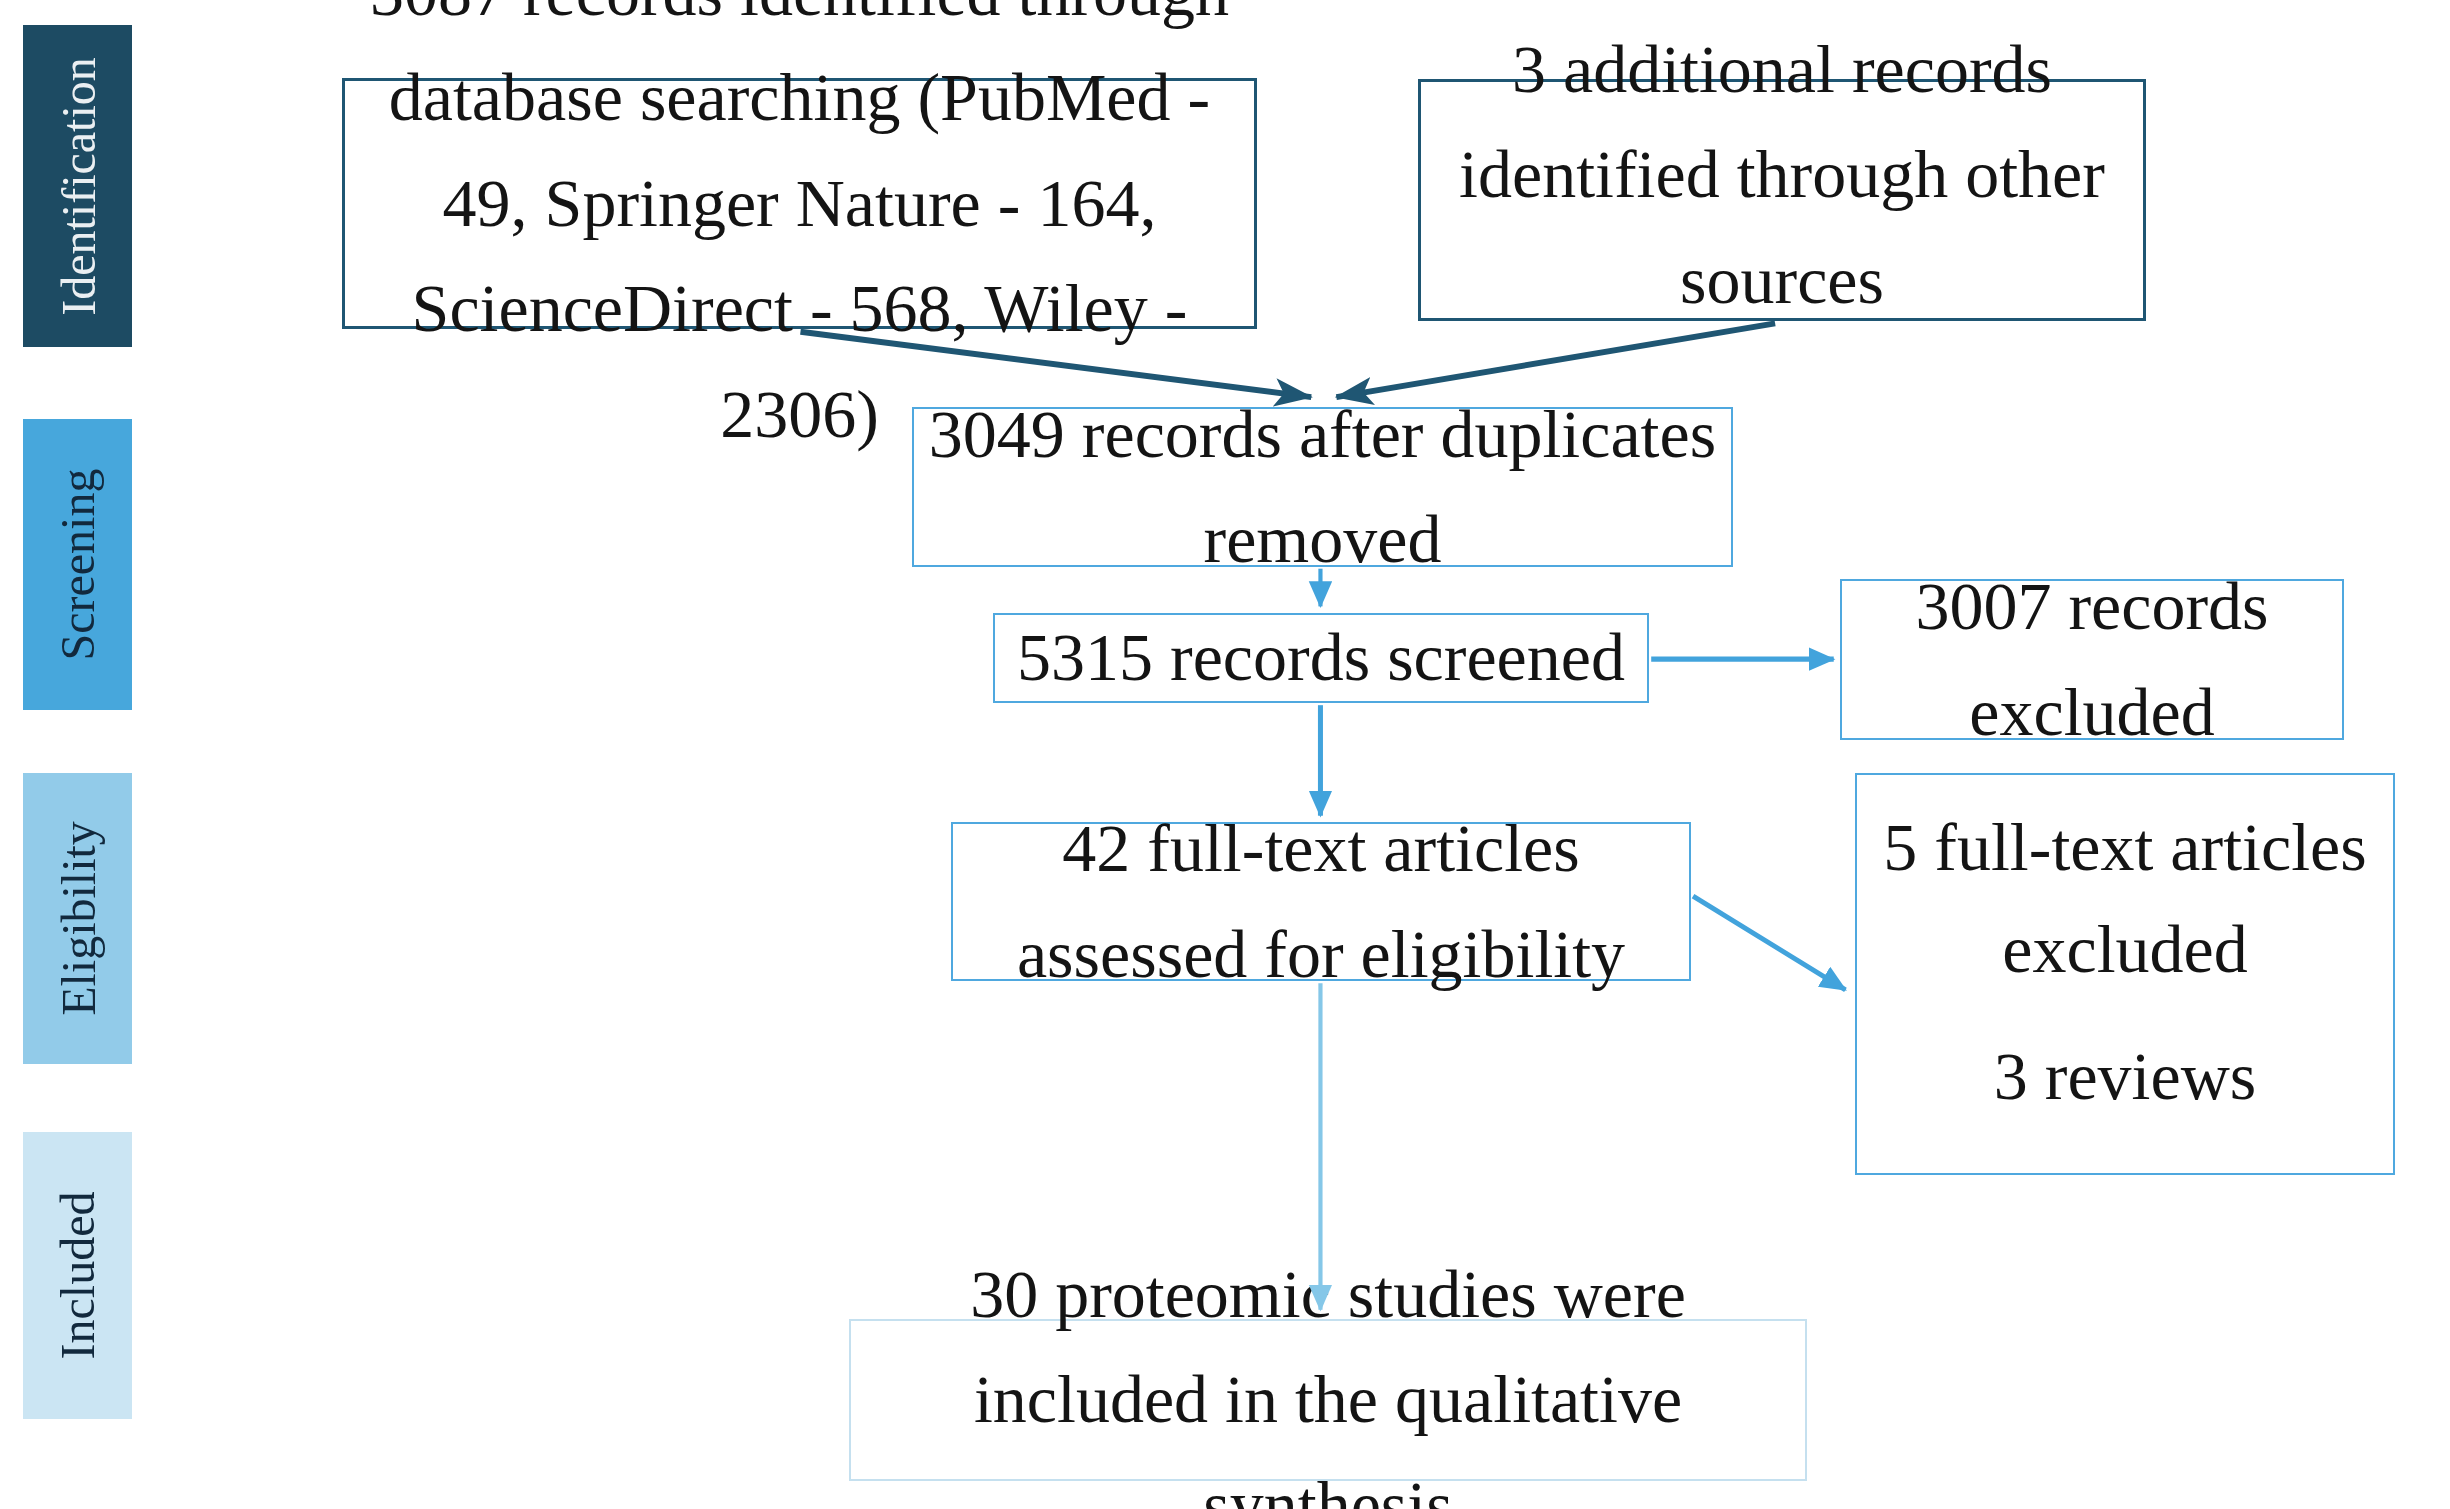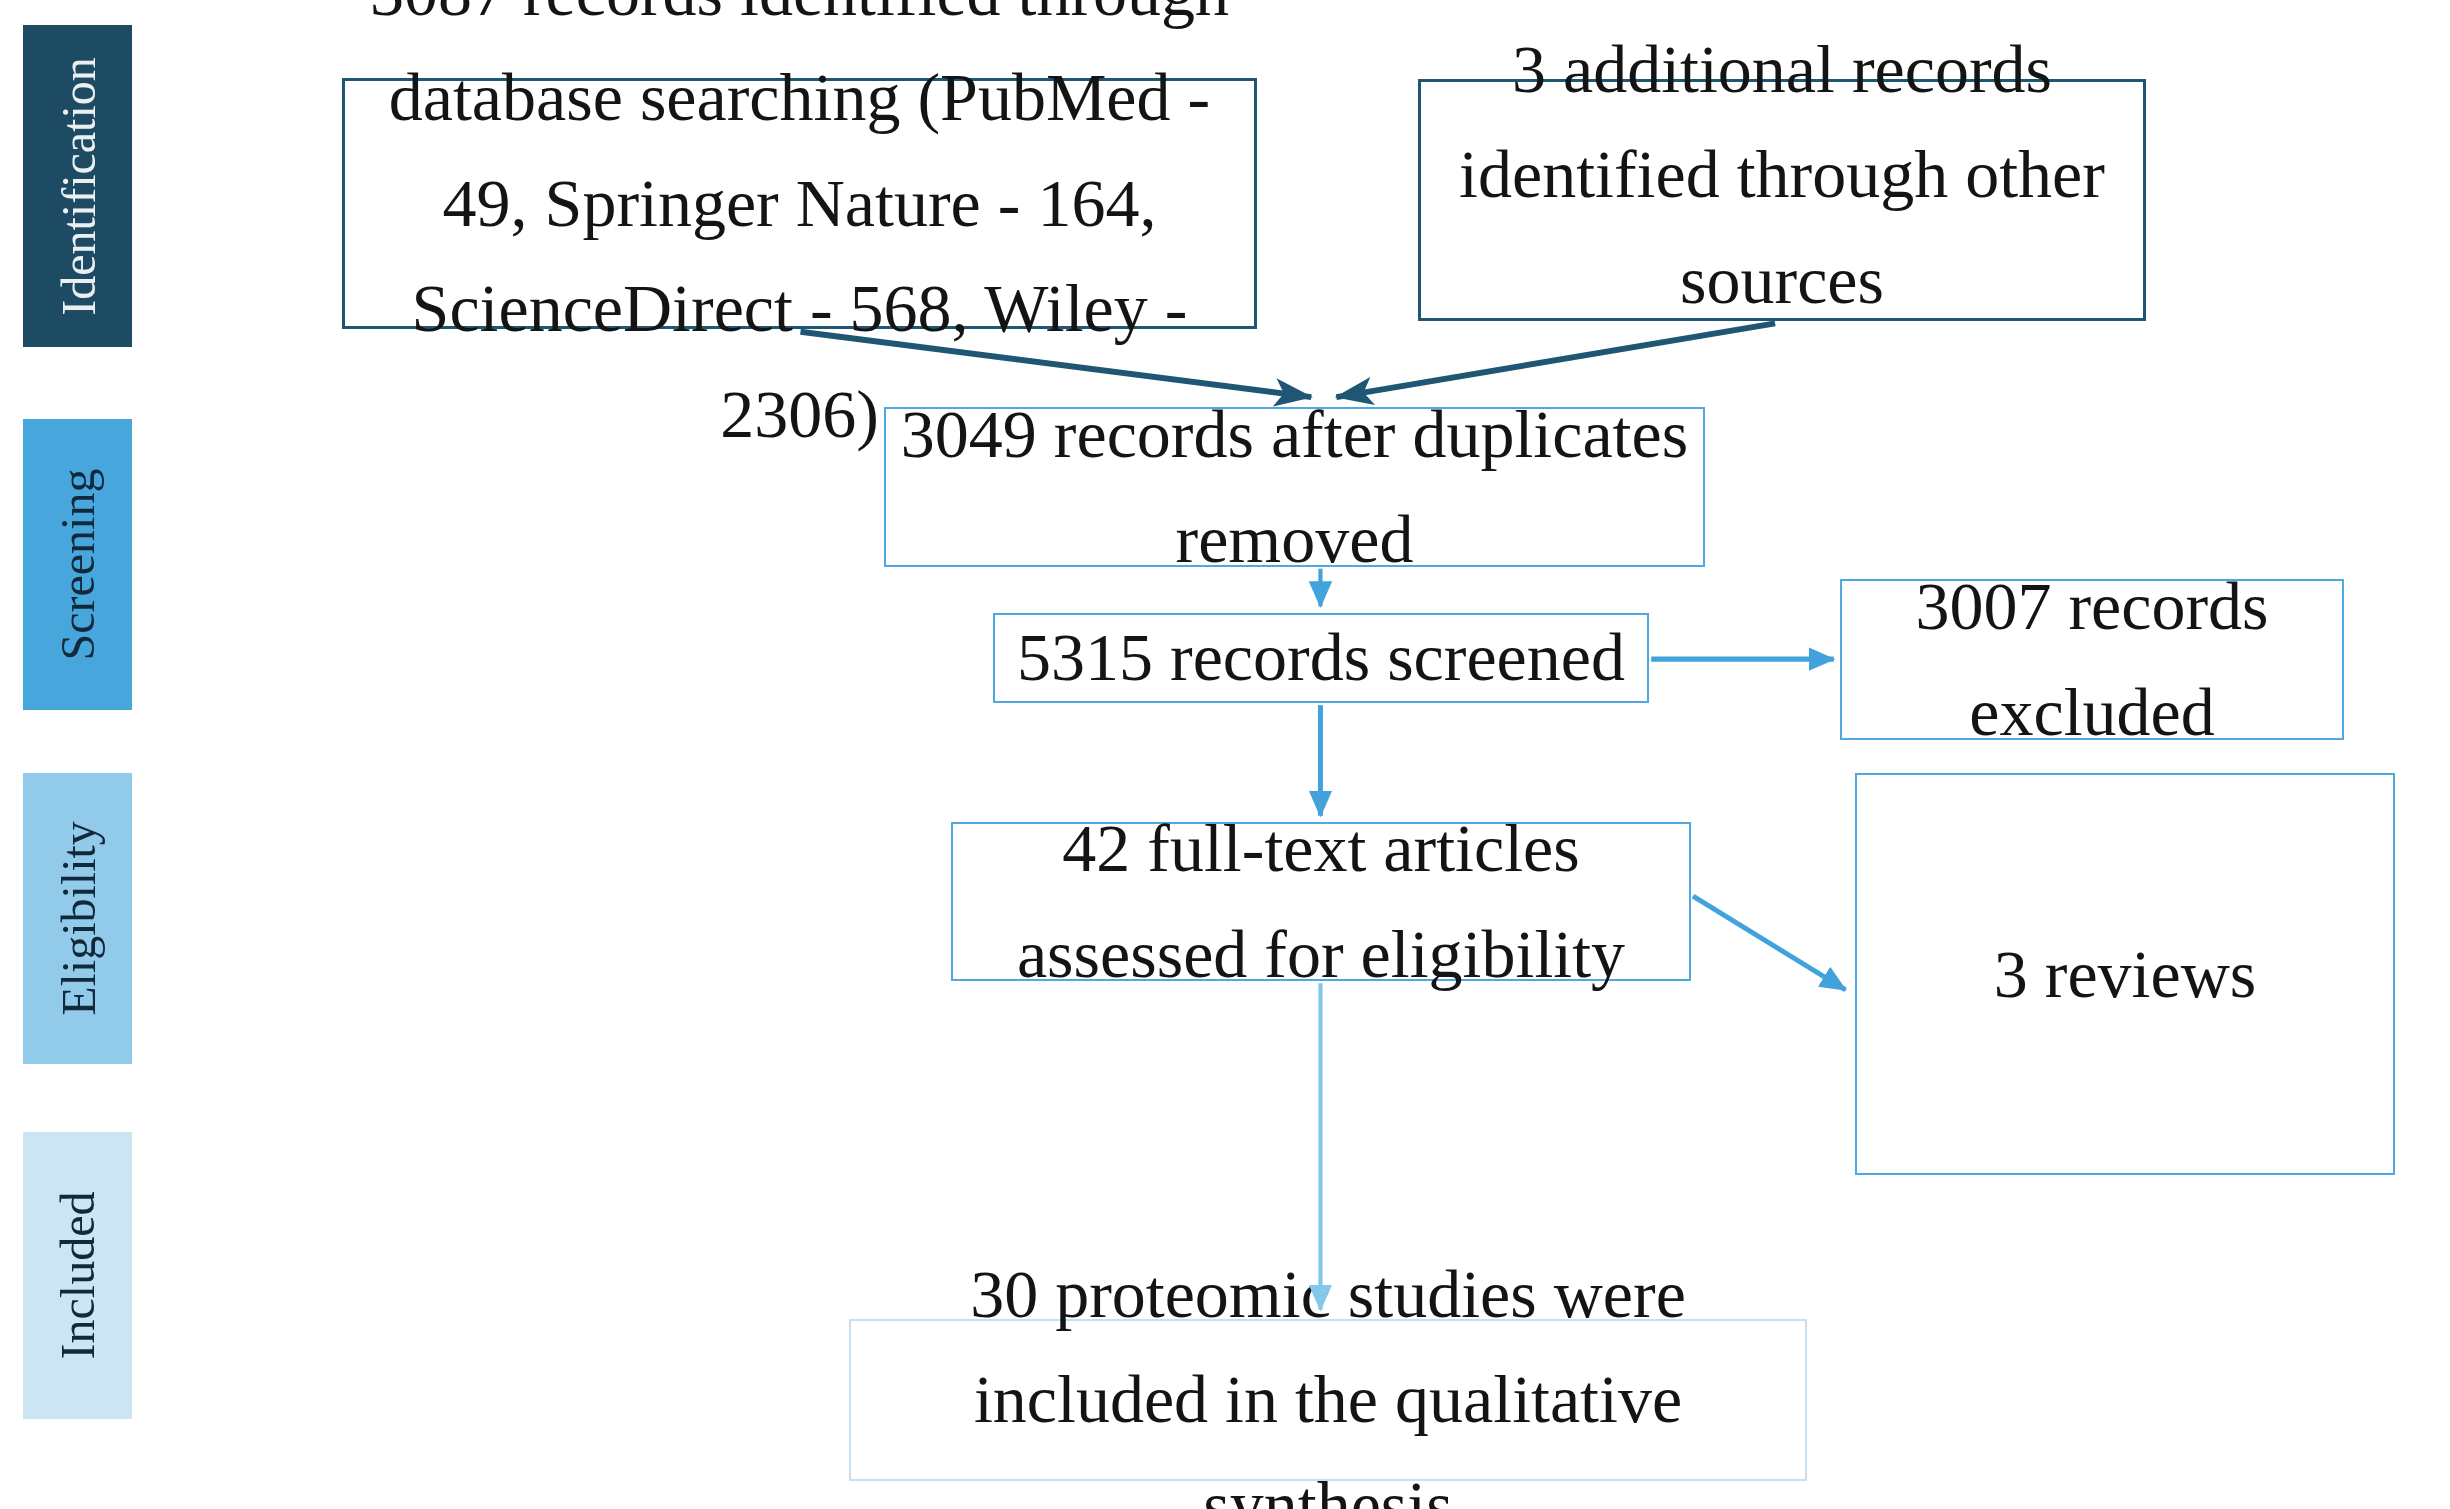--- a/index.html
+++ b/index.html
@@ -46,21 +46,21 @@
     justify-content: center;
     text-align: center;
     font-size: 68px;
     line-height: 1.55;
     color: #141414;
     padding: 0 8.4px;
   }
   .fbox p { margin: 0; }
   .b-db        { left: 342px;  top: 78px;   width: 915px; height: 251px; border: 3.3px solid #1F5673; }
   .b-other     { left: 1418px; top: 79px;   width: 728px;  height: 242px; border: 3.3px solid #1F5673; padding-bottom: 50px; }
-  .b-dedup     { left: 884px; top: 407px;  width: 821px;  height: 160px; border: 2.5px solid #4FA8DF; }
+  .b-dedup     { left: 912px; top: 407px;  width: 821px;  height: 160px; border: 2.5px solid #4FA8DF; }
   .b-screened  { left: 993px; top: 613px;  width: 656px;  height: 90px; border: 2.5px solid #4FA8DF; }
   .b-excluded  { left: 1840px; top: 579px;  width: 504px;  height: 161px; border: 2.5px solid #4FA8DF; padding: 0 33px; }
   .b-fulltext  { left: 951px; top: 822px;  width: 740px;  height: 159px; border: 2.5px solid #4FA8DF; padding: 0 6.7px; font-family: Liberation Serif, serif; }
   .b-ftexcl    { left: 1855px; top: 773px;  width: 540px;  height: 402px; border: 2.5px solid #4FA8DF; padding: 0 6.7px; line-height: 1.5; }
   .b-ftexcl p.mid { margin: 25px 0; text-align: center; }
   .b-qual      { left: 849px; top: 1319px; width: 958px; height: 162px; border: 2.5px solid #C5E0EF; }
 
   .arrows {
     position: absolute;
     left: 0; top: 0;
@@ -105,20 +105,21 @@
 
   <div class="fbox b-excluded">
     <p>3007 records excluded</p>
   </div>
 
   <div class="fbox b-fulltext">
     <p>42 full-text articles assessed for eligibility</p>
   </div>
 
   <div class="fbox b-ftexcl">
+    <p>5 full-text articles excluded</p>
     <p class="mid">3 reviews</p>
   </div>
 
   <div class="fbox b-qual">
     <p>30 proteomic studies were included in the qualitative synthesis</p>
   </div>
 
   <svg class="arrows" viewBox="0 0 2926 1803" xmlns="http://www.w3.org/2000/svg">
     <defs>
       <marker id="head-dark" markerUnits="userSpaceOnUse" markerWidth="50" markerHeight="38" refX="44" refY="19" orient="auto">

